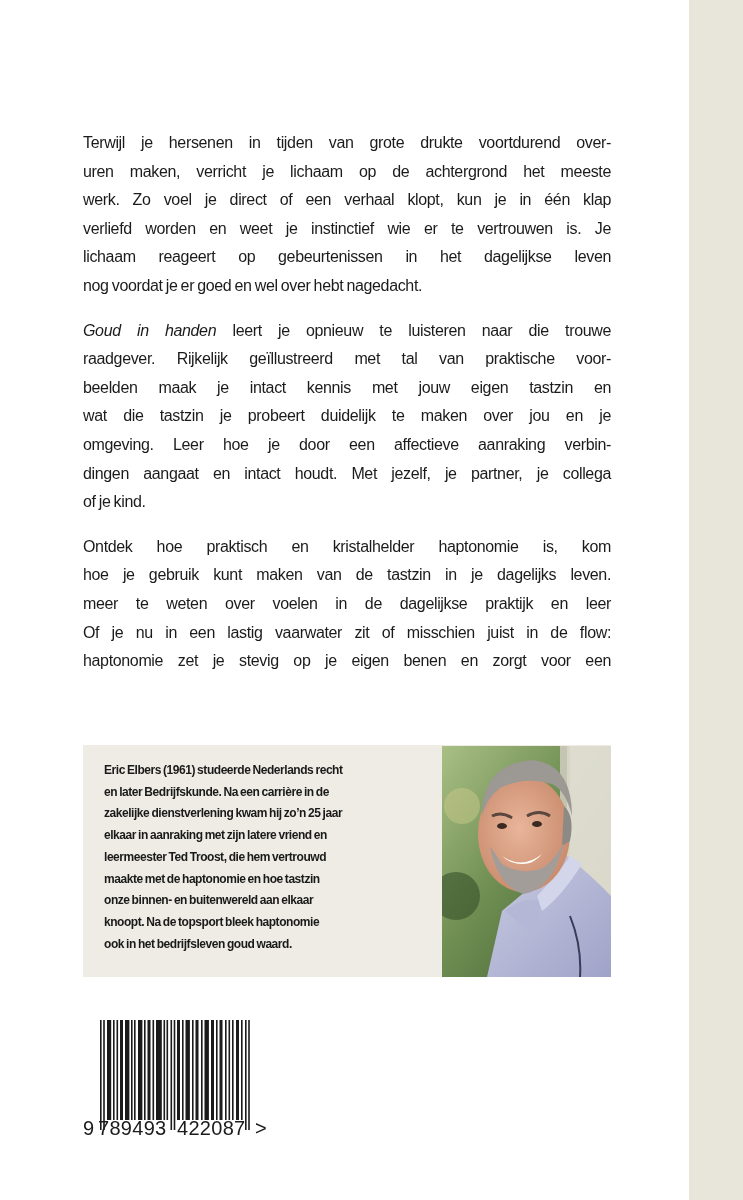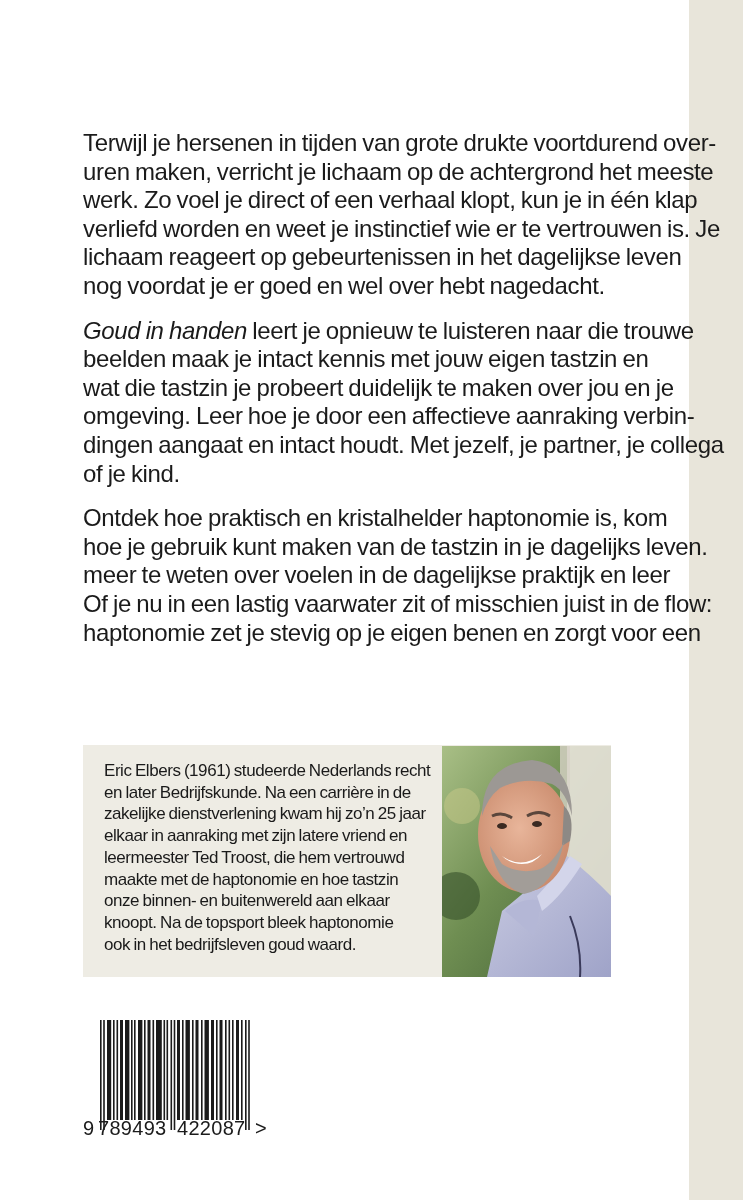--- a/index.html
+++ b/index.html
@@ -11,35 +11,35 @@
   }
   .spine {
     position: absolute; left: 689px; top: 0; width: 54px; height: 1200px;
     background: #e8e5da;
   }
   .blurb {
     position: absolute; left: 83px; top: 129px; width: 528px;
   }
   .para { margin: 0 0 16px 0; }
   .line {
-    display: block; font-size: 24px; line-height: 28.6px; height: 28.6px;
+    display: block; font-size: 16px; line-height: 28.6px; height: 28.6px;
     white-space: nowrap; text-align: justify; text-align-last: justify;
     letter-spacing: -0.35px; word-spacing: -1px;
   }
   .line.last { text-align-last: left; }
   .line em { }
   .bio-box {
     position: absolute; left: 83px; top: 745px; width: 528px; height: 232px;
     background: #eeece4;
   }
   .bio-text {
     position: absolute; left: 21px; top: 15px; width: 330px;
   }
   .bio-line {
-    display: block; font-size: 17px; font-weight: normal; line-height: 21.7px;
+    display: block; font-size: 12px; font-weight: bold; line-height: 21.7px;
     white-space: nowrap; letter-spacing: -0.45px; word-spacing: -0.8px;
     color: #1a1a1a;
   }
   .photo {
     position: absolute; left: 359px; top: 1px; width: 169px; height: 231px;
     overflow: hidden; background: #9fb08a;
   }
   .barcode-wrap {
     position: absolute; left: 83px; top: 1018px; width: 200px; height: 125px;
   }
@@ -58,20 +58,21 @@
   <div class="para">
     <span class="line">Terwijl je hersenen in tijden van grote drukte voortdurend over-</span>
     <span class="line">uren maken, verricht je lichaam op de achtergrond het meeste</span>
     <span class="line">werk. Zo voel je direct of een verhaal klopt, kun je in één klap</span>
     <span class="line">verliefd worden en weet je instinctief wie er te vertrouwen is. Je</span>
     <span class="line">lichaam reageert op gebeurtenissen in het dagelijkse leven</span>
     <span class="line last">nog voordat je er goed en wel over hebt nagedacht.</span>
   </div>
   <div class="para">
     <span class="line"><em>Goud in handen</em><span> leert je opnieuw te luisteren naar die trouwe</span></span>
+    <span class="line">raadgever. Rijkelijk geïllustreerd met tal van praktische voor-</span>
     <span class="line">beelden maak je intact kennis met jouw eigen tastzin en</span>
     <span class="line">wat die tastzin je probeert duidelijk te maken over jou en je</span>
     <span class="line">omgeving. Leer hoe je door een affectieve aanraking verbin-</span>
     <span class="line">dingen aangaat en intact houdt. Met jezelf, je partner, je collega</span>
     <span class="line last">of je kind.</span>
   </div>
   <div class="para">
     <span class="line">Ontdek hoe praktisch en kristalhelder haptonomie is, kom</span>
     <span class="line">hoe je gebruik kunt maken van de tastzin in je dagelijks leven.</span>
     <span class="line">meer te weten over voelen in de dagelijkse praktijk en leer</span>

